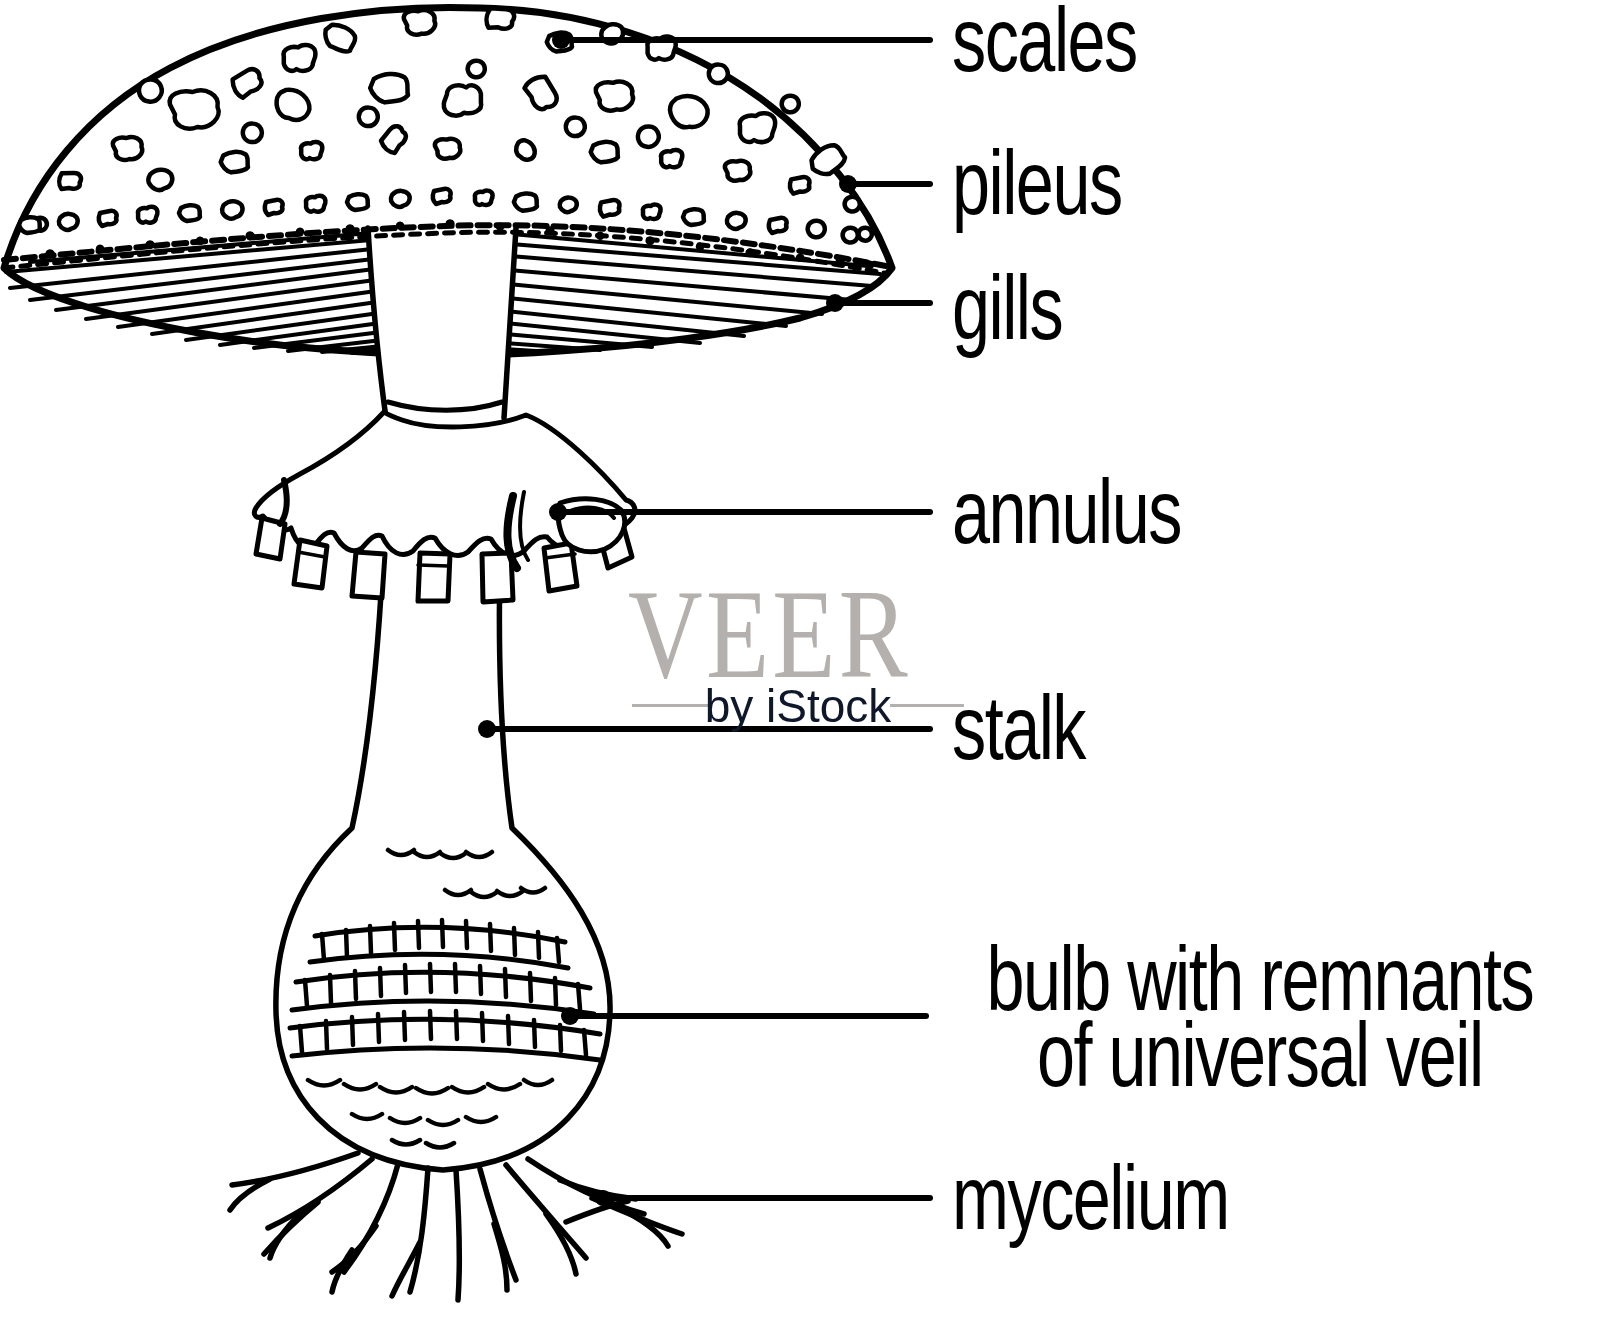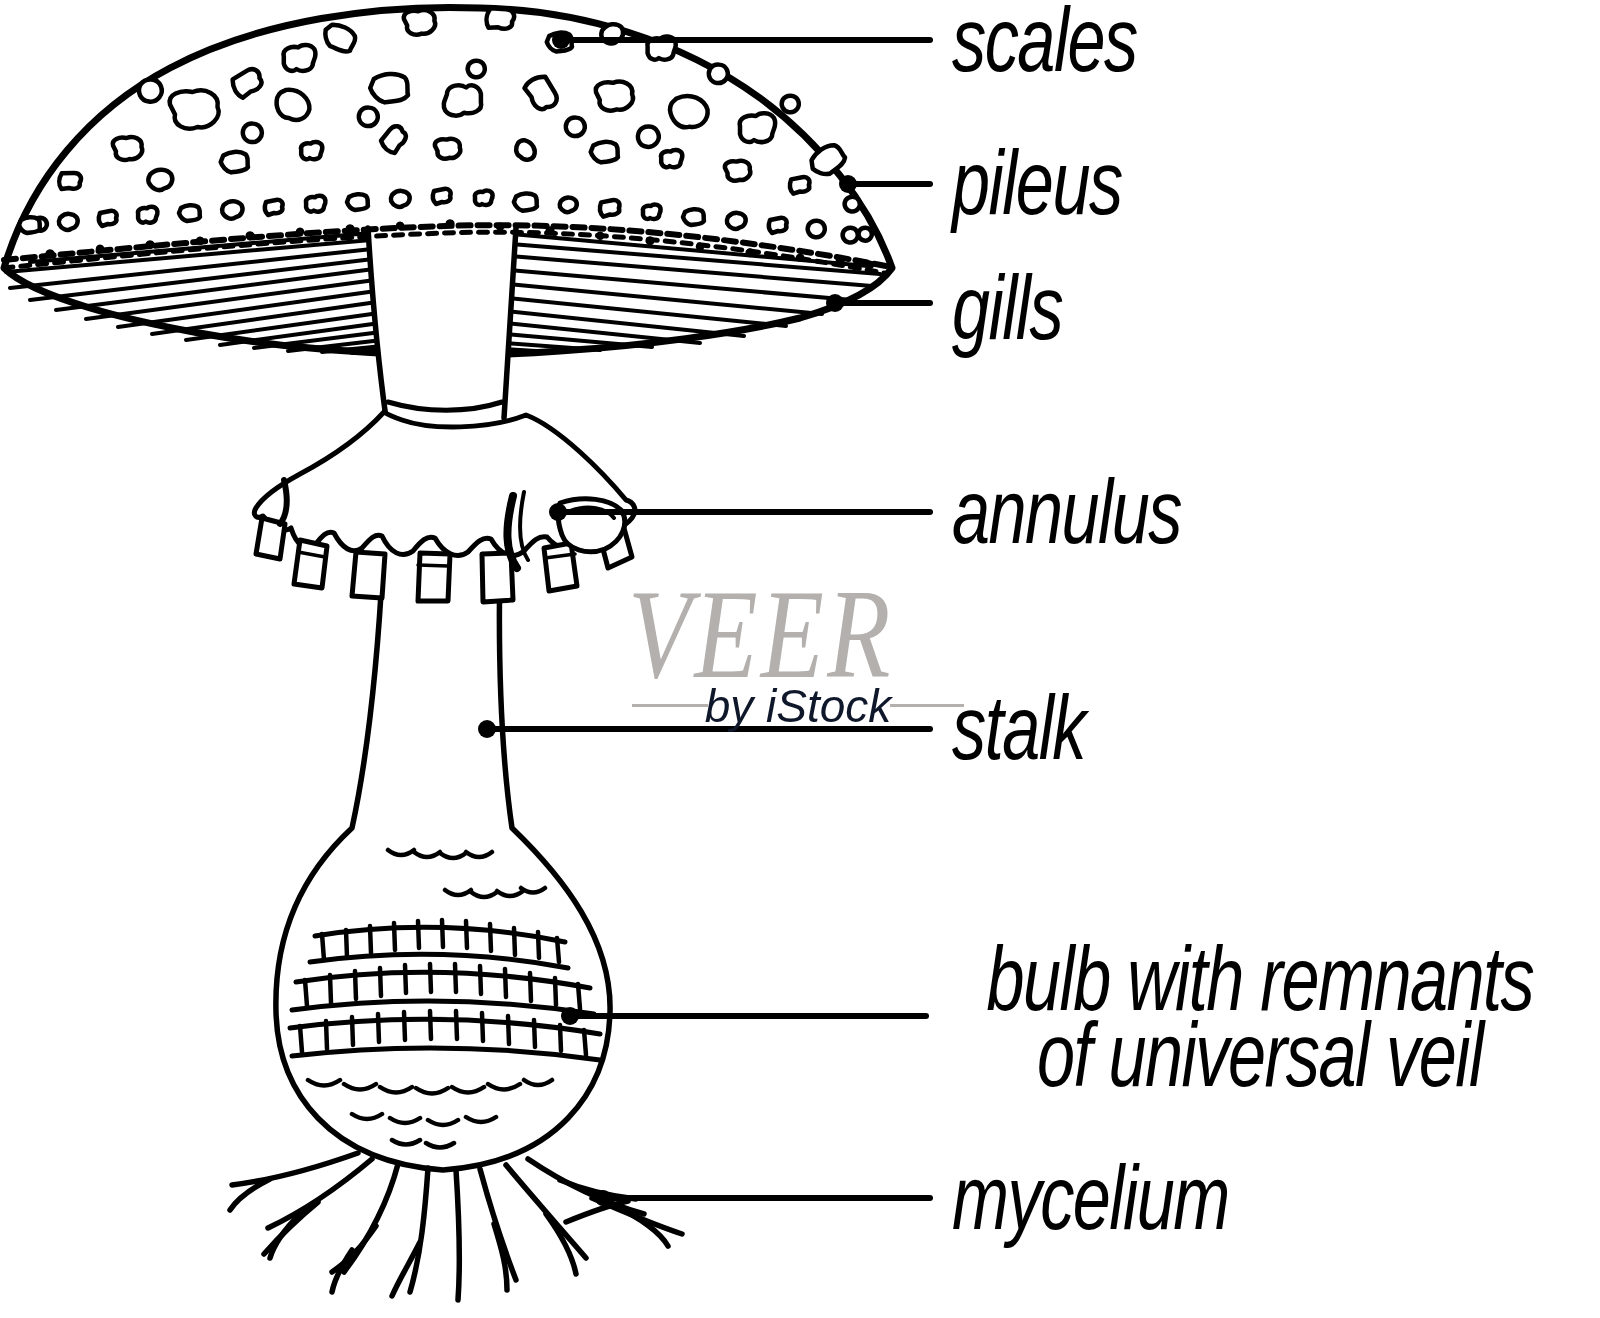--- a/index.html
+++ b/index.html
@@ -1,17 +1,17 @@
 <!DOCTYPE html>
 <html><head>
 <meta charset="utf-8">
 <style>
   html,body{margin:0;padding:0;background:#fff;}
   #stage{position:relative;width:1600px;height:1318px;background:#fff;overflow:hidden;
-         font-family:"Liberation Sans",sans-serif;font-style:italic;}
+         font-family:"Liberation Sans",sans-serif;}
   #art{position:absolute;left:0;top:0;}
   .lbl{position:absolute;font-size:90px;line-height:90px;color:#000;white-space:nowrap;
        transform:scaleX(0.76);transform-origin:left center;letter-spacing:-2px;
        font-family:"Liberation Sans",sans-serif;}
   #lbl-scales{left:952px;top:-5px;}
   #lbl-pileus{left:952px;top:138px;}
   #lbl-gills{left:952px;top:263px;}
   #lbl-annulus{left:952px;top:467px;}
   #lbl-stalk{left:952px;top:683px;}
   #lbl-mycelium{left:952px;top:1153px;}

